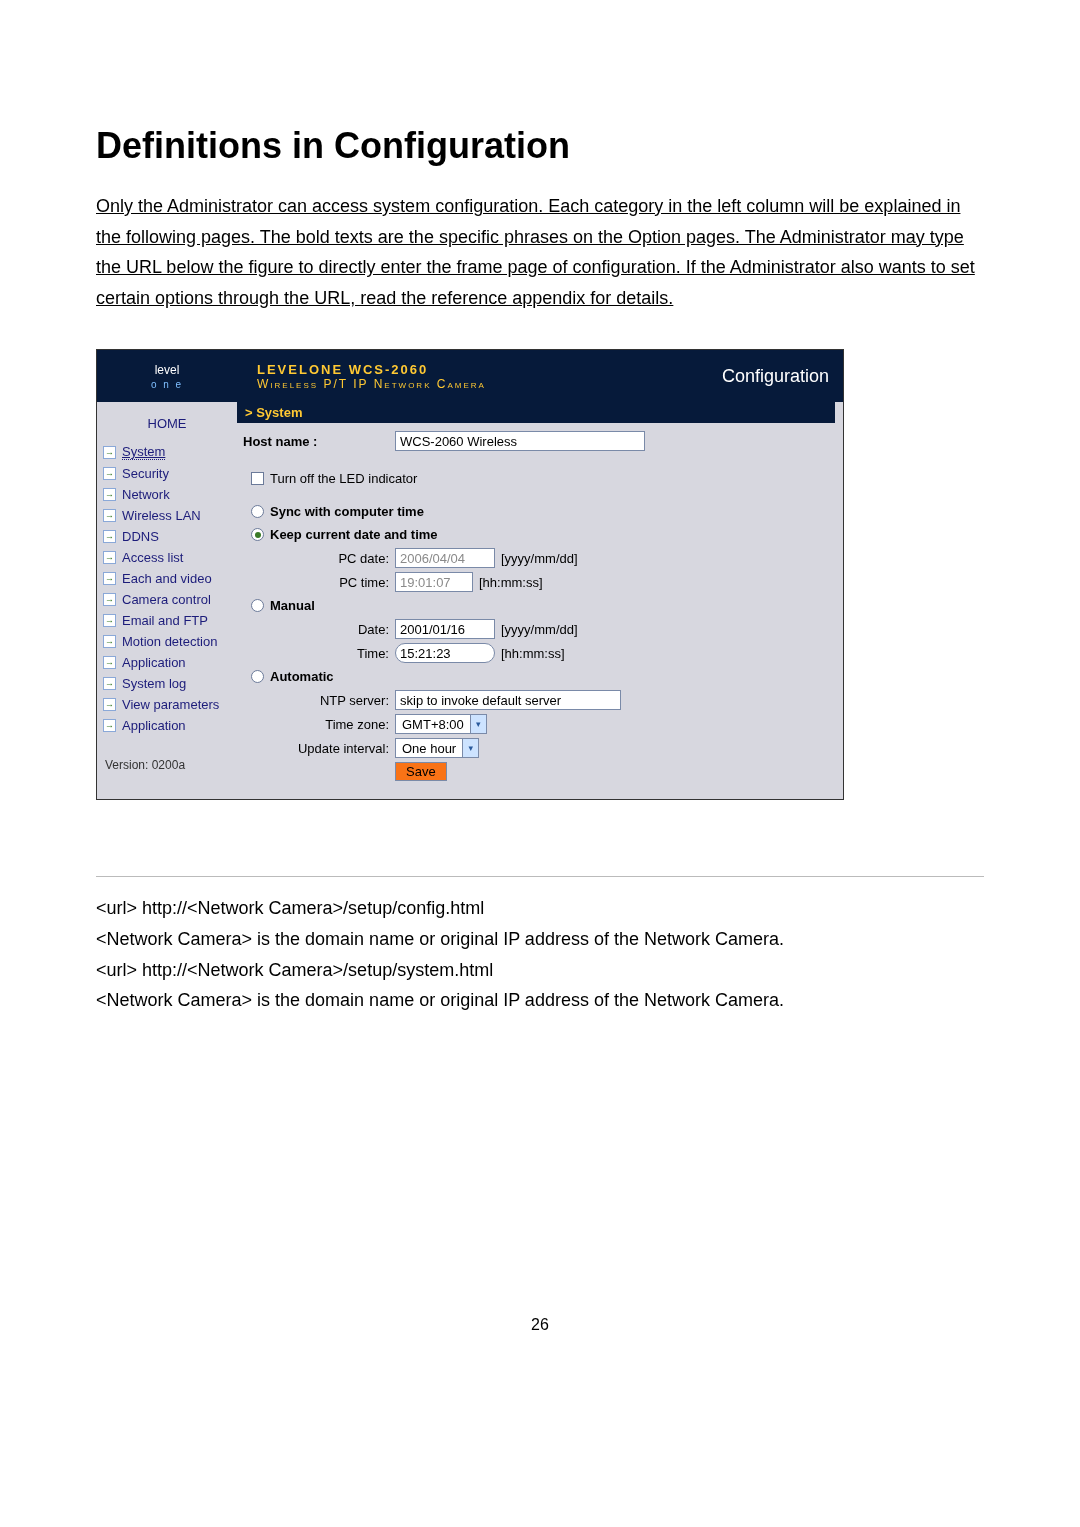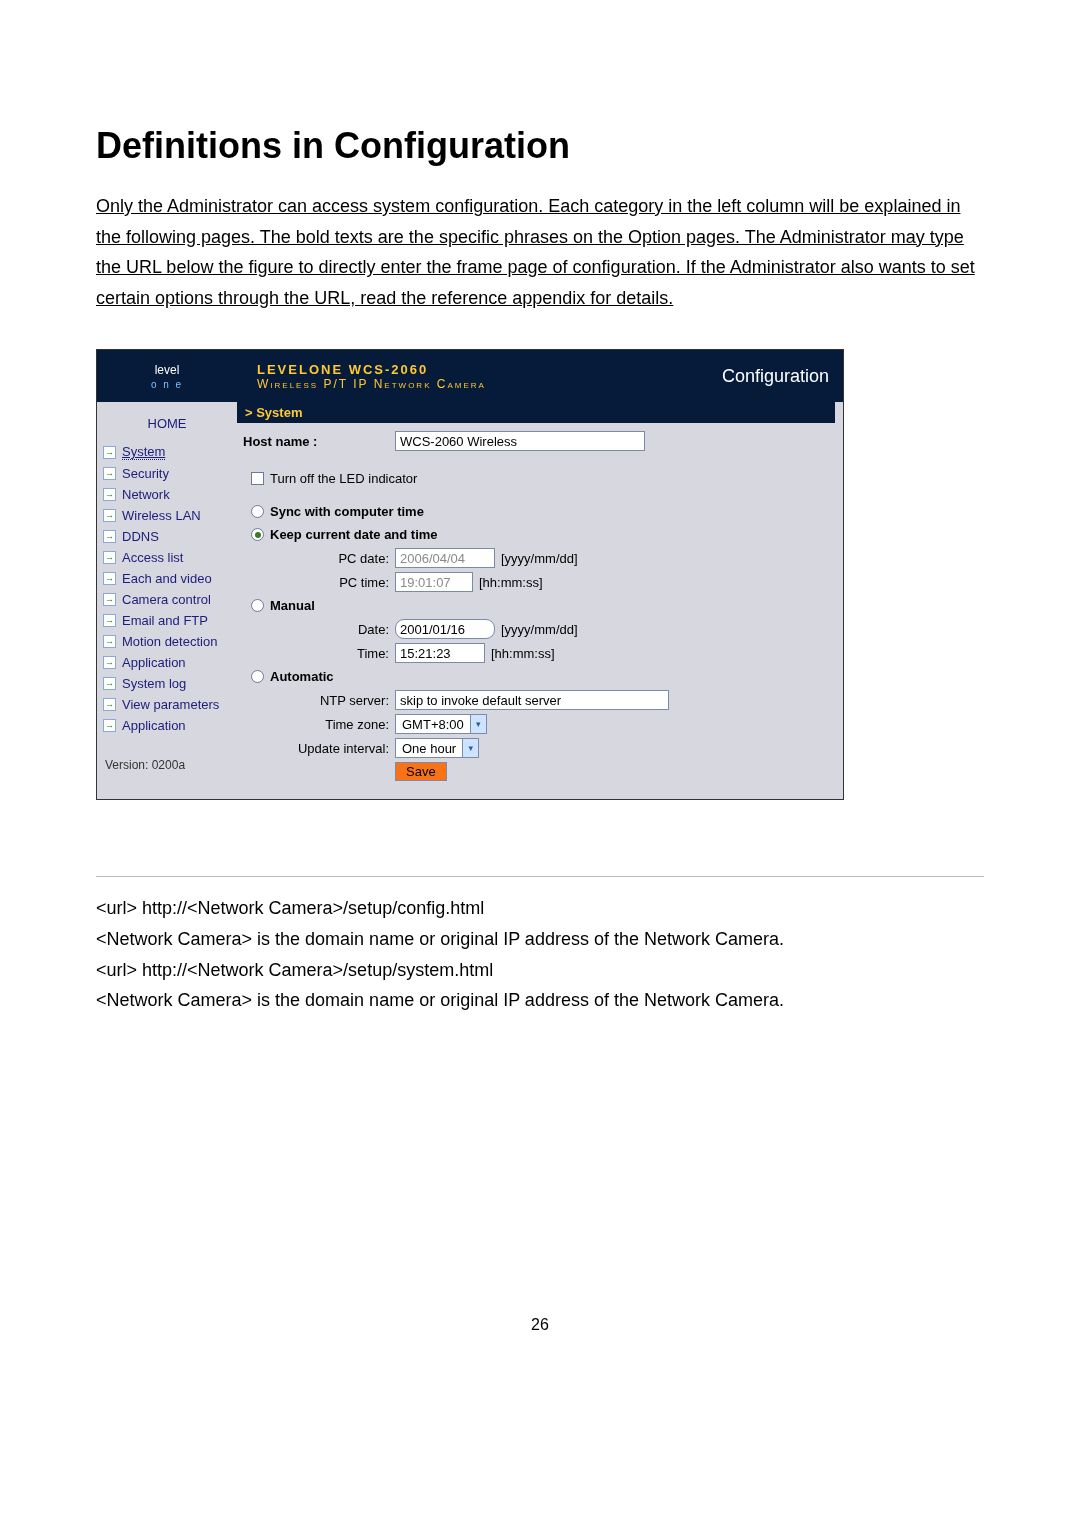--- a/index.html
+++ b/index.html
@@ -346,37 +346,37 @@
           <span class="hint">[hh:mm:ss]</span>
         </div>
 
         <div class="radio-row">
           <span class="rb"></span>
           <span style="font-weight:bold;">Manual</span>
         </div>
 
         <div class="form-row">
           <span class="form-label-right">Date:</span>
-          <input class="text-input" style="width: 100px; border-radius: 9px;" value="2001/01/16">
+          <input class="text-input" style="width: 100px;" value="2001/01/16">
           <span class="hint">[yyyy/mm/dd]</span>
         </div>
         <div class="form-row">
           <span class="form-label-right">Time:</span>
-          <input class="text-input" style="width: 90px;" value="15:21:23">
+          <input class="text-input" style="width: 100px; border-radius: 10px;" value="15:21:23">
           <span class="hint">[hh:mm:ss]</span>
         </div>
 
         <div class="radio-row">
           <span class="rb"></span>
           <span style="font-weight:bold;">Automatic</span>
         </div>
 
         <div class="form-row">
           <span class="form-label-right">NTP server:</span>
-          <input class="text-input" style="width: 274px;" value="skip to invoke default server">
+          <input class="text-input" style="width: 226px;" value="skip to invoke default server">
         </div>
         <div class="form-row">
           <span class="form-label-right">Time zone:</span>
           <span class="select-box">
             <span class="select-val">GMT+8:00</span>
             <span class="select-arrow">▾</span>
           </span>
         </div>
         <div class="form-row">
           <span class="form-label-right">Update interval:</span>

